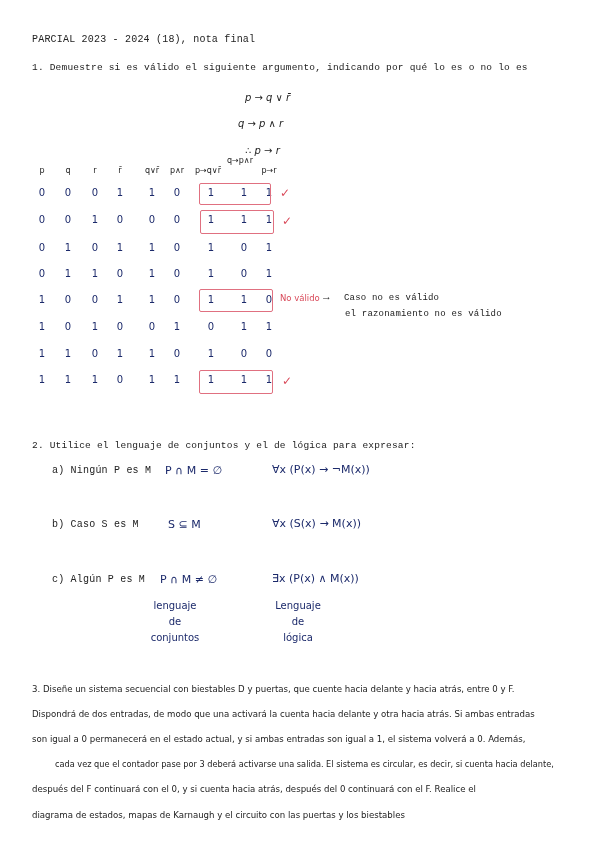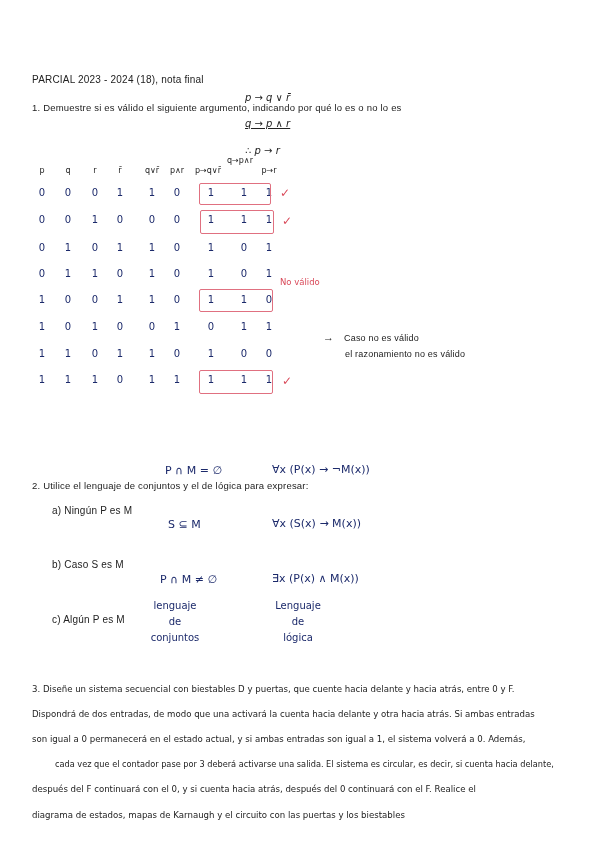--- a/index.html
+++ b/index.html
@@ -1,38 +1,38 @@
 <!DOCTYPE html>
 <html><head>
 <meta charset="utf-8">
 <style>
   html, body { margin: 0; padding: 0; background: #ffffff; }
   body { width: 600px; height: 848px; position: relative; overflow: hidden;
          font-family: "DejaVu Sans", sans-serif; color: #1a1a1a; }
   .abs { position: absolute; white-space: nowrap; }
-  .hw { font-family: Liberation Sans, sans-serif; font-size: 10px; color: #222; letter-spacing: 0.2px; margin-top: 40px; }
+  .hw { font-family: Liberation Mono, monospace; font-size: 10px; color: #222; letter-spacing: 0.2px; }
   .red { color: #d94a5a; }
   .cell { position: absolute; width: 24px; text-align: center; font-size: 10px; color: #1c2a6b; }
   .hdr { position: absolute; text-align: center; font-size: 8px; color: #222; }
   .box { position: absolute; border: 1px solid #e07080; border-radius: 2px; }
   .check { position: absolute; color: #d94a5a; font-size: 12px; }
   .premise { position: absolute; font-size: 10px; color: #222; font-style: italic; }
   .para { position: absolute; left: 32px; width: 560px; font-size: 9.5px; color: #222; white-space: nowrap; }
   .math { font-size: 11px; color: #1c2a6b; }
   .caption { position: absolute; text-align: center; font-size: 10px; color: #1c2a6b; line-height: 16px; width: 80px; }
 </style>
 </head>
 <body>
 
 <div class="abs hw" style="left:32px; top:34px; font-size:10px;">PARCIAL   2023 - 2024   (18), nota final</div>
 
 <div class="abs hw" style="left:32px; top:62px; font-size:9.5px;">1. Demuestre si es válido el siguiente argumento, indicando por qué lo es o no lo es</div>
 
 <div class="premise" style="left:245px; top:92px;">p → q ∨ r̄</div>
-<div class="premise" style="left:245px; top:118px;text-decoration:underline;">q → p ∧ r</div>
+<div class="premise" style="left:238px; top:118px;">q → p ∧ r</div>
 <div class="premise" style="left:245px; top:145px;text-align:center;">∴ p → r</div>
 
 <div id="truth-table" style="position:absolute; left:0; top:0; width:600px; height:400px;">
 
   <div class="hdr" style="left:30px; top:166px; width:24px;">p</div>
   <div class="hdr" style="left:56px; top:166px; width:24px;">q</div>
   <div class="hdr" style="left:83px; top:166px; width:24px;">r</div>
   <div class="hdr" style="left:108px; top:166px; width:24px;">r̄</div>
   <div class="hdr" style="left:135px; top:166px; width:34px;">q∨r̄</div>
   <div class="hdr" style="left:163px; top:166px; width:28px;">p∧r</div>
@@ -111,21 +111,21 @@
     <div class="cell" style="left: 199px; top: 374px;">1</div>
     <div class="cell" style="left: 232px; top: 374px;">1</div>
     <div class="cell" style="left: 257px; top: 374px;">1</div>
   </div>
 
 <div class="box" style="left:199px; top:183px; width:70px; height:20px;"></div>
 <div class="check" style="left:280px; top:186px;">✓</div>
 <div class="box" style="left:200px; top:210px; width:72px; height:22px;"></div>
 <div class="check" style="left:282px; top:214px;">✓</div>
 <div class="box" style="left:199px; top:289px; width:72px; height:21px;"></div>
-<div class="abs red" style="left:280px; top:277px; font-size:8.5px;">No válido</div>
+<div class="abs red" style="left:280px; top:293px; font-size:8.5px;">No válido</div>
 <div class="abs hw" style="left:323px; top:291px; font-size:11px;">→</div>
 <div class="abs hw" style="left:344px; top:293px; font-size:9px;">Caso no es válido</div>
 <div class="abs hw" style="left:345px; top:309px; font-size:9px;">el razonamiento no es válido</div>
 <div class="box" style="left:199px; top:370px; width:72px; height:22px;"></div>
 <div class="check" style="left:282px; top:374px;">✓</div>
 
 <div class="abs hw" style="left:32px; top:440px; font-size:9.5px;">2. Utilice el lenguaje de conjuntos y el de lógica para expresar:</div>
 
 <div class="abs hw" style="left:52px; top:465px;">a) Ningún P es M</div>
 <div class="abs math" style="left:165px; top:464px;">P ∩ M = ∅</div>

